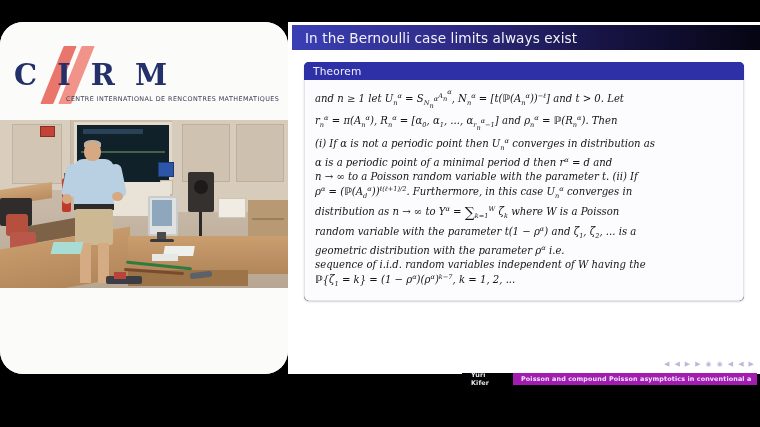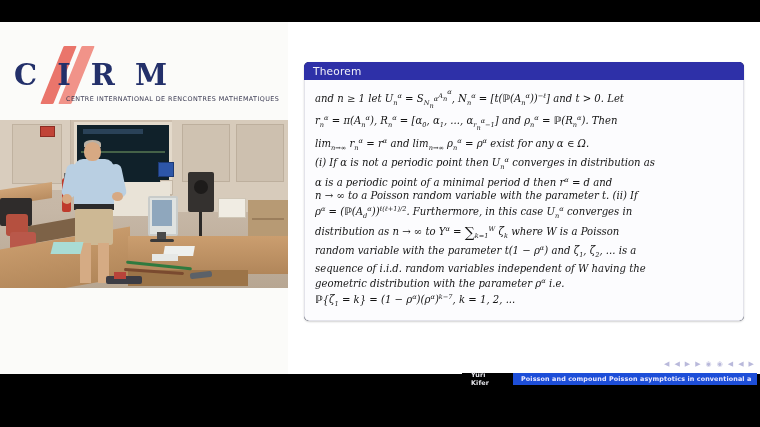--- a/index.html
+++ b/index.html
@@ -6,21 +6,21 @@
   body{
     width:760px;height:427px;overflow:hidden;
     font-family:"DejaVu Sans", sans-serif;
     position:relative;
   }
   #stage{position:absolute;inset:0;width:760px;height:427px;background:#000;}
 
   
   #left-panel{
     position:absolute;left:0;top:22px;width:288px;height:352px;
-    background:#f4f4f2;overflow:hidden;
+    background:#f4f4f2;overflow:hidden;border-radius:23px;
   }
   #logo-area{
     position:absolute;left:0;top:0;width:288px;height:98px;background:#fbfbf9;
   }
   .cirm-wrap{position:absolute;left:8px;top:26px;width:280px;height:64px;}
   .cirm-slashes{position:absolute;left:38px;top:0px;width:70px;height:56px;}
   .slash{position:absolute;width:13px;height:58px;background:#e8695e;
          transform:skewX(-22deg);border-radius:1px;opacity:.92;}
   .slash.s1{left:6px;top:-2px;}
   .slash.s2{left:24px;top:-2px;background:#f08a7f;}
@@ -234,21 +234,21 @@
   #bottom-bar{
     position:absolute;left:0;bottom:0;width:670px;height:53px;background:#000;
   }
   #bar-strip{position:absolute;left:462px;top:-1px;height:12px;display:flex;}
   #bar-author{
     background:#000;color:#e9e9ef;font-size:6.4px;font-weight:700;
     font-family:"DejaVu Sans", sans-serif;
     display:flex;align-items:center;padding:0 9px;letter-spacing:.15px;
   }
   #bar-talk{
-    background:#1d4ed8;color:#eceaff;font-size:6.4px;font-weight:700;
+    background:#a21caf;color:#eceaff;font-size:6.4px;font-weight:700;
     font-family:"DejaVu Sans", sans-serif;
     display:flex;align-items:center;padding:0 8px;letter-spacing:.12px;
     width:243px;overflow:hidden;white-space:nowrap;
   }
   #top-black{position:absolute;left:0;top:0;width:760px;height:22px;background:#000;}
   #slide-edge{position:absolute;left:288px;top:22px;width:1px;height:352px;
     background:#9a9a9a;}
 </style>
 </head>
 <body>
@@ -353,36 +353,38 @@
         </div>
 
       </div>
     </div>
   </div>
 
   <div id="slide-edge"></div>
 
   <div id="slide">
 
+    <div id="slide-title-bar">
+      <div id="slide-title">In the Bernoulli case limits always exist</div>
+    </div>
 
     <div id="theorem-block">
       <div id="theorem-header">Theorem</div>
 
       <div id="theorem-body">
         <div class="ln">and n ≥ 1 let U<sub>n</sub><sup>α</sup> = S<sub>N<sub>n</sub><sup>α</sup></sub><sup>A<sub>n</sub><sup>α</sup></sup>, N<sub>n</sub><sup>α</sup> = [t(<span class="bb">ℙ</span>(A<sub>n</sub><sup>α</sup>))<sup>−ℓ</sup>] and t &gt; 0. Let</div>
         <div class="ln">r<sub>n</sub><sup>α</sup> = π(A<sub>n</sub><sup>α</sup>), R<sub>n</sub><sup>α</sup> = [α<sub>0</sub>, α<sub>1</sub>, ..., α<sub>r<sub>n</sub><sup>α</sup>−1</sub>] and ρ<sub>n</sub><sup>α</sup> = <span class="bb">ℙ</span>(R<sub>n</sub><sup>α</sup>). Then</div>
-        <div class="ln">lim<sub>n→∞</sub> r<sub>n</sub><sup>α</sup> = r<sup>α</sup> and lim<sub>n→∞</sub> ρ<sub>n</sub><sup>α</sup> = ρ<sup>α</sup> exist for any α ∈ Ω.</div>
         <div class="ln">(i) If α is not a periodic point then U<sub>n</sub><sup>α</sup> converges in distribution as</div>
         <div class="ln">α is a periodic point of a minimal period d then r<sup>α</sup> = d and</div>
         <div class="ln">n → ∞ to a Poisson random variable with the parameter t. (ii) If</div>
         <div class="ln">ρ<sup>α</sup> = (<span class="bb">ℙ</span>(A<sub>d</sub><sup>α</sup>))<sup>ℓ(ℓ+1)/2</sup>. Furthermore, in this case U<sub>n</sub><sup>α</sup> converges in</div>
         <div class="ln">distribution as n → ∞ to Y<sup>α</sup> = <span class="bigsum">∑</span><sub>k=1</sub><sup>W</sup> ζ<sub>k</sub> where W is a Poisson</div>
         <div class="ln">random variable with the parameter t(1 − ρ<sup>α</sup>) and ζ<sub>1</sub>, ζ<sub>2</sub>, ... is a</div>
+        <div class="ln">geometric distribution with the parameter ρ<sup>α</sup> i.e.</div>
         <div class="ln">sequence of i.i.d. random variables independent of W having the</div>
-        <div class="ln">geometric distribution with the parameter ρ<sup>α</sup> i.e.</div>
         <div class="ln"><span class="bb">ℙ</span>{ζ<sub>1</sub> = k} = (1 − ρ<sup>α</sup>)(ρ<sup>α</sup>)<sup>k−7</sup>, k = 1, 2, ...</div>
       </div>
     </div>
 
     <div id="nav-icons">
       <span>◀</span>
       <span>◀</span>
       <span>▶</span>
       <span>▶</span>
       <span>◉</span>

